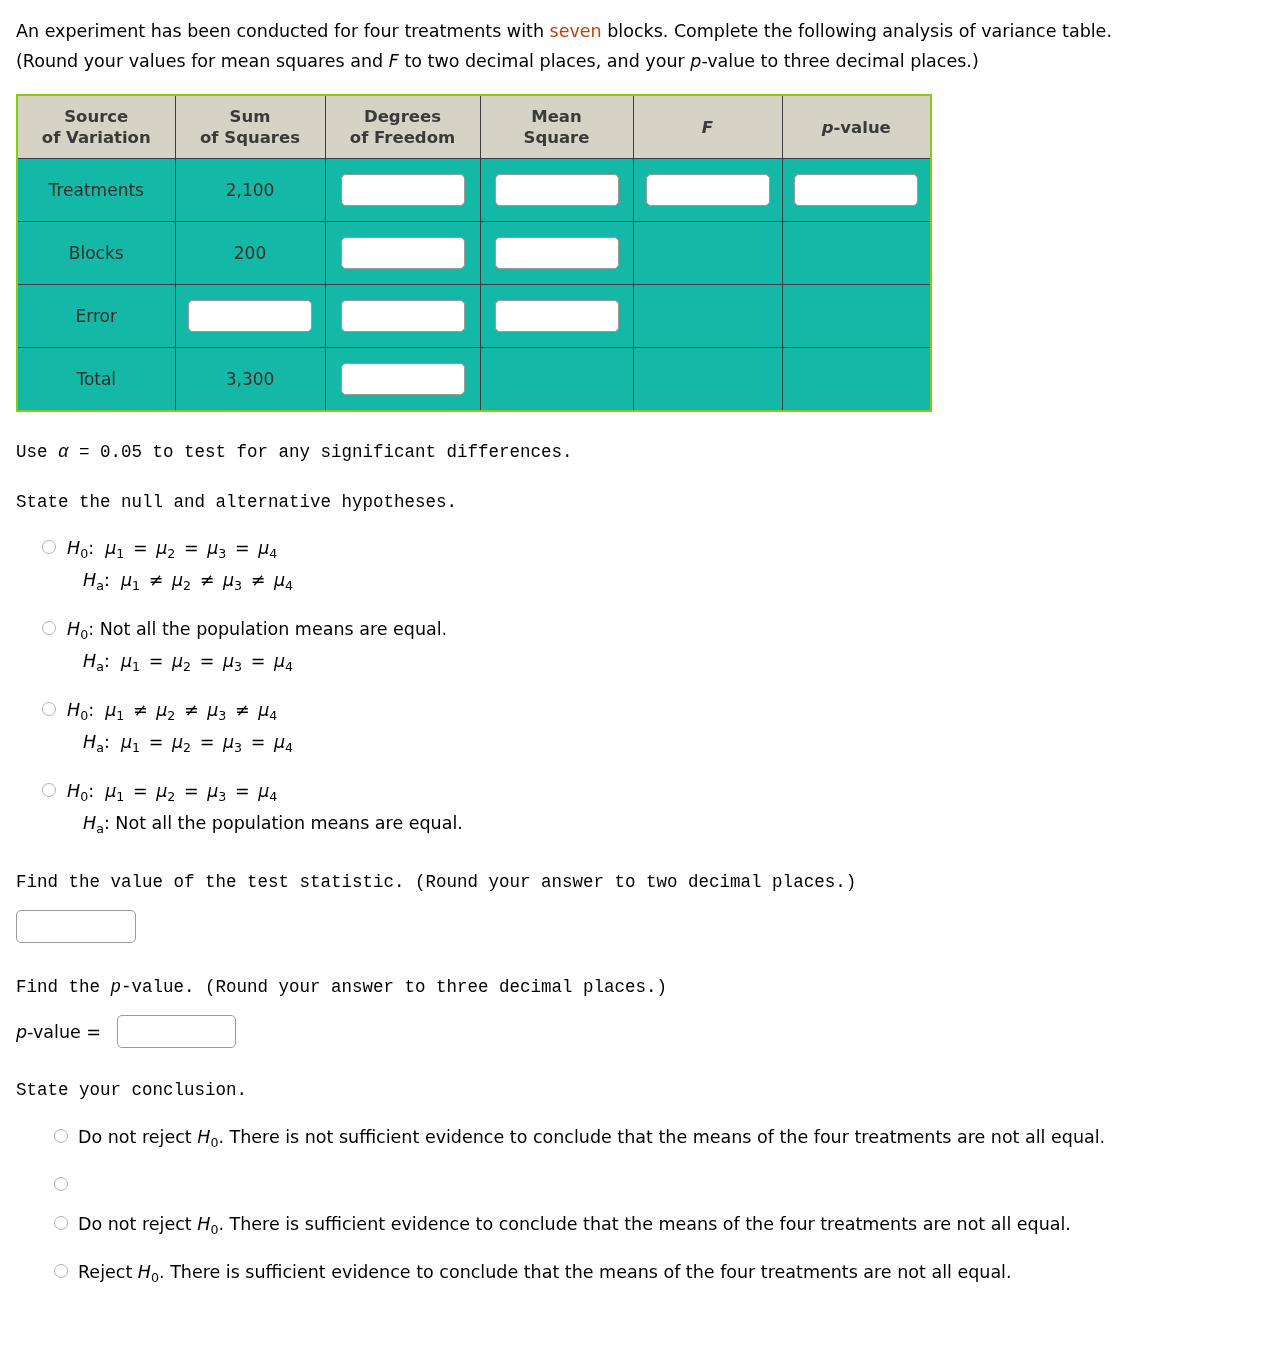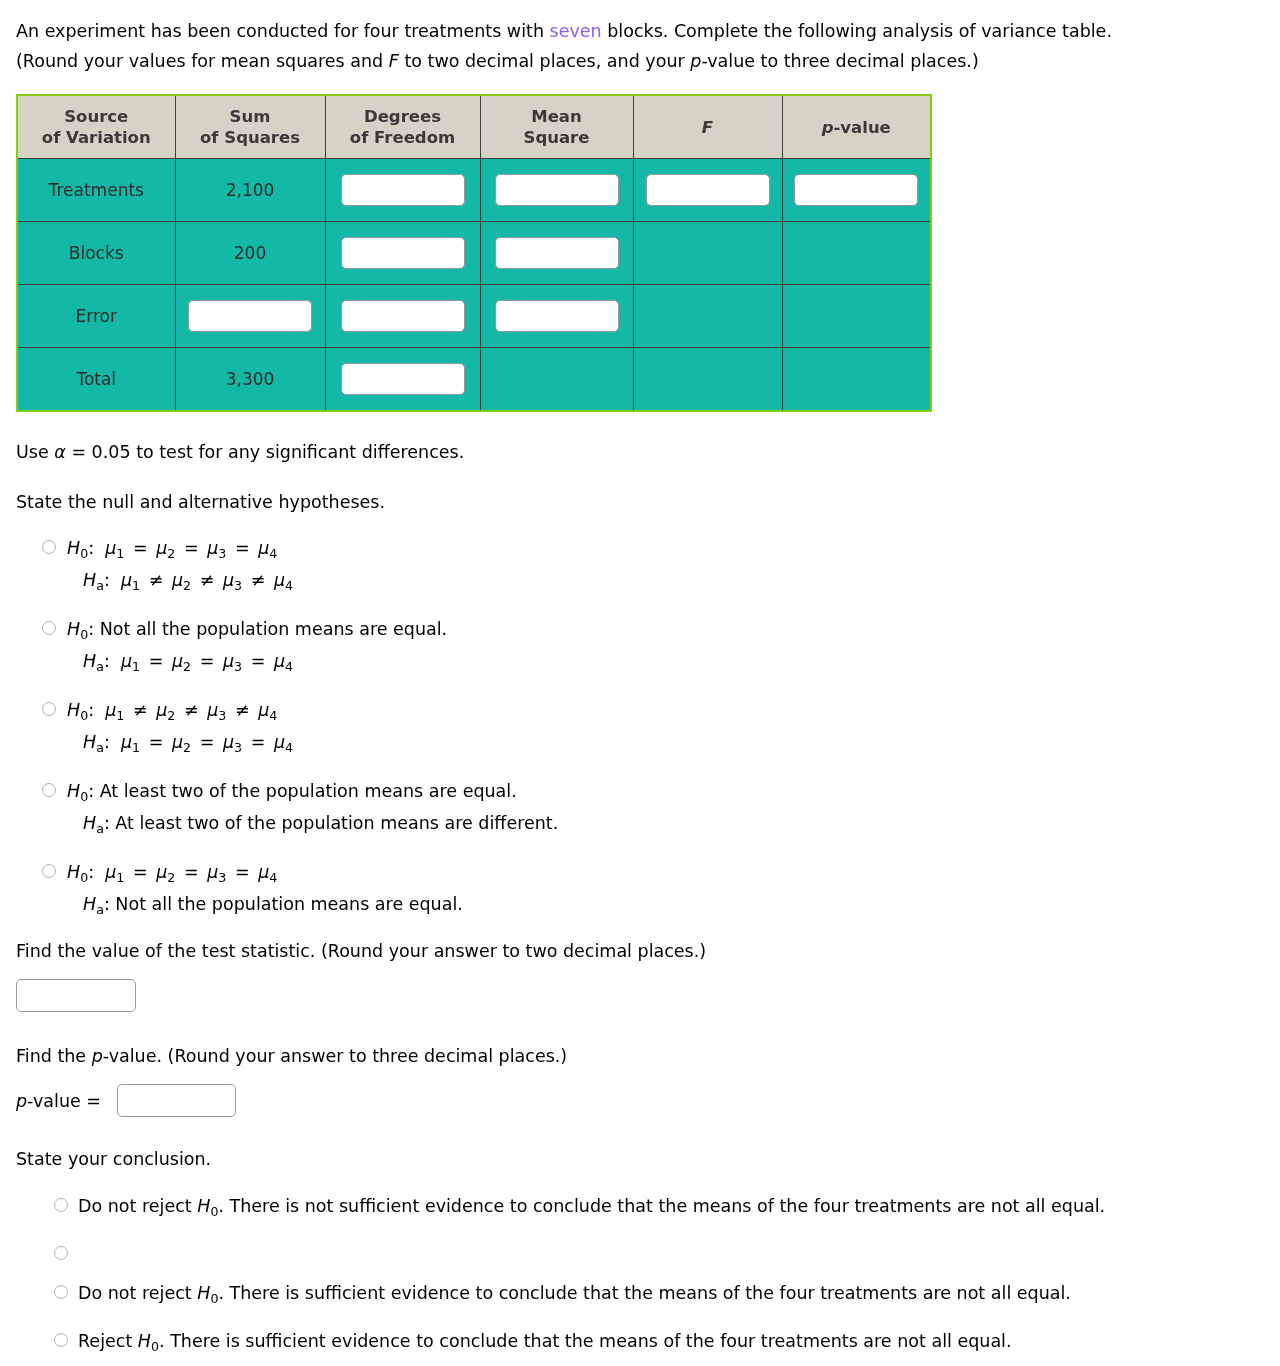--- a/index.html
+++ b/index.html
@@ -19,21 +19,21 @@
     padding: 10px 14px 0 16px;
     box-sizing: border-box;
   }
 
   
   .intro {
     font-size: 17.5px;
     line-height: 30px;
     margin: 6px 0 0 0;
   }
-  .hl-red { color: #8b5cf6; }
+  .hl-red { color: #c2410c; }
   .ital { font-style: italic; }
 
   
   .anova-wrap { margin-top: 18px; }
   table.anova {
     border-collapse: collapse;
     table-layout: fixed;
     border: 2px solid #84cc16;
     margin-top: 16px;
   }
@@ -86,24 +86,25 @@
     vertical-align: middle;
   }
   .inp.cell   { width: 124px; }
   .inp.stat   { width: 120px; height: 33px; }
   .inp.pval   { width: 119px; height: 33px; }
 
   
   .line {
     font-size: 17.5px;
     line-height: 28px;
+    font-family: Liberation Mono, monospace;
   }
   .sp-use   { margin-top: 26px; }
   .sp-state { margin-top: 22px; }
-  .sp-find  { margin-top: 16px; }
+  .sp-find  { margin-top: 28px; }
   .sp-findp { margin-top: 30px; }
   .sp-concl { margin-top: 28px; }
 
   
   .mi { font-style: italic; }
   sub {
     font-size: 0.72em;
     vertical-align: baseline;
     position: relative;
     top: 0.33em;
@@ -292,27 +293,20 @@
   </div>
 
   <div class="opt">
     <span class="radio"></span>
     <span class="body">
       <span><span class="mi">H</span><sub>0</sub>:&nbsp; <span class="mu">μ</span><sub>1</sub> <span class="op">≠</span> <span class="mu">μ</span><sub>2</sub> <span class="op">≠</span> <span class="mu">μ</span><sub>3</sub> <span class="op">≠</span> <span class="mu">μ</span><sub>4</sub></span><br>
       <span class="second"><span class="mi">H</span><sub>a</sub>:&nbsp; <span class="mu">μ</span><sub>1</sub> <span class="op">=</span> <span class="mu">μ</span><sub>2</sub> <span class="op">=</span> <span class="mu">μ</span><sub>3</sub> <span class="op">=</span> <span class="mu">μ</span><sub>4</sub></span>
     </span>
   </div>
 
-  <div class="opt">
-    <span class="radio"></span>
-    <span class="body">
-      <span><span class="mi">H</span><sub>0</sub>: <span>At least two of the population means are equal.</span></span><br>
-      <span class="second"><span class="mi">H</span><sub>a</sub>: <span>At least two of the population means are different.</span></span>
-    </span>
-  </div>
 
   <div class="opt">
     <span class="radio"></span>
     <span class="body">
       <span><span class="mi">H</span><sub>0</sub>:&nbsp; <span class="mu">μ</span><sub>1</sub> <span class="op">=</span> <span class="mu">μ</span><sub>2</sub> <span class="op">=</span> <span class="mu">μ</span><sub>3</sub> <span class="op">=</span> <span class="mu">μ</span><sub>4</sub></span><br>
       <span class="second"><span class="mi">H</span><sub>a</sub>: <span>Not all the population means are equal.</span></span>
     </span>
   </div>
 
   <div class="line sp-find">Find the value of the test statistic. (Round your answer to two decimal places.)</div>

